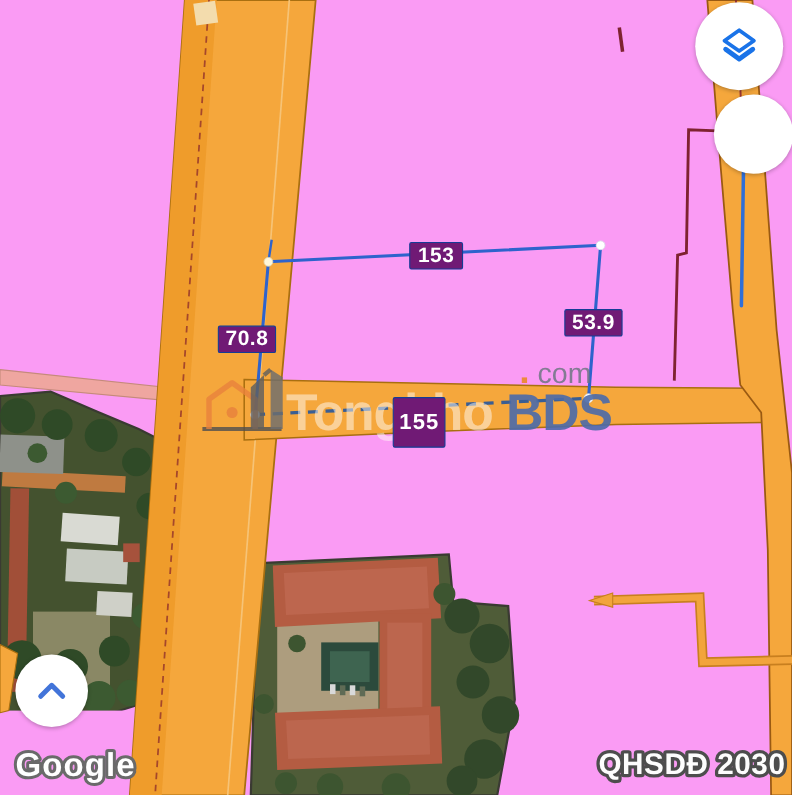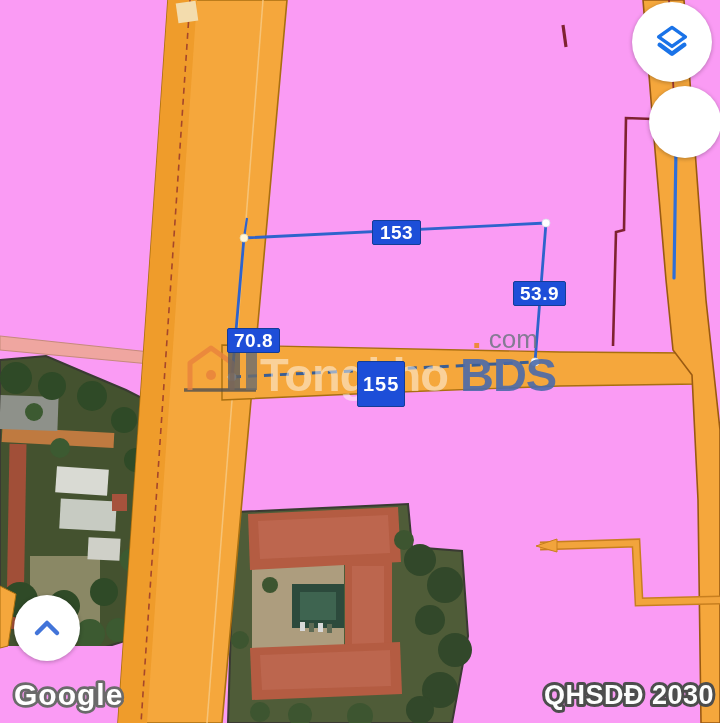--- a/index.html
+++ b/index.html
@@ -4,21 +4,21 @@
 <style>
   html,body{margin:0;padding:0;background:#222;}
   #screen{
     position:relative;width:720px;height:723px;overflow:hidden;
     font-family:"Liberation Sans",sans-serif;
     background:#FA9BF4;
   }
   #map-svg{position:absolute;left:0;top:0;width:720px;height:723px;display:block;}
   .mlabel{
     position:absolute;
-    background:#1d4ed8;
+    background:#701a75;
     border:1px solid #143C96;
     border-radius:2px;
     color:#fff;
     font-weight:700;
     font-size:19px;
     line-height:23px;
     padding:0 6px;
     letter-spacing:.5px;
     text-align:center;
     box-sizing:border-box;
@@ -171,21 +171,21 @@
       </text>
       <text x="472" y="348" font-size="26" font-family="Liberation Sans, sans-serif">
         <tspan fill="#ED8A3C" font-weight="bold" font-size="34">.</tspan>
         <tspan fill="rgba(110,118,130,0.85)">com</tspan>
       </text>
     </g>
   </svg>
 
   <div class="mlabel" style="left:372px;top:220px;min-width:49px;">153</div>
   <div class="mlabel" style="left:513px;top:281px;min-width:53px;">53.9</div>
-  <div class="mlabel" style="left:227px;top:296px;min-width:49px;margin-top:32px;">70.8</div>
+  <div class="mlabel" style="left:198px;top:296px;min-width:49px;">70.8</div>
   <div class="mlabel small" style="left:357px;top:361px;min-width:42px;">155</div>
 
   <button class="circle-btn" id="layers-btn">
     <svg width="38" height="38" viewBox="0 0 34 34">
       <path d="M17,4 L29,12.5 L17,21 L5,12.5 Z" fill="none" stroke="#1A73E8" stroke-width="3" stroke-linejoin="round"></path>
       <path d="M6,19.5 L17,27.5 L28,19.5" fill="none" stroke="#1A73E8" stroke-width="4" stroke-linecap="round" stroke-linejoin="round"></path>
     </svg>
   </button>
 
   <button class="circle-btn" id="secondary-btn">

